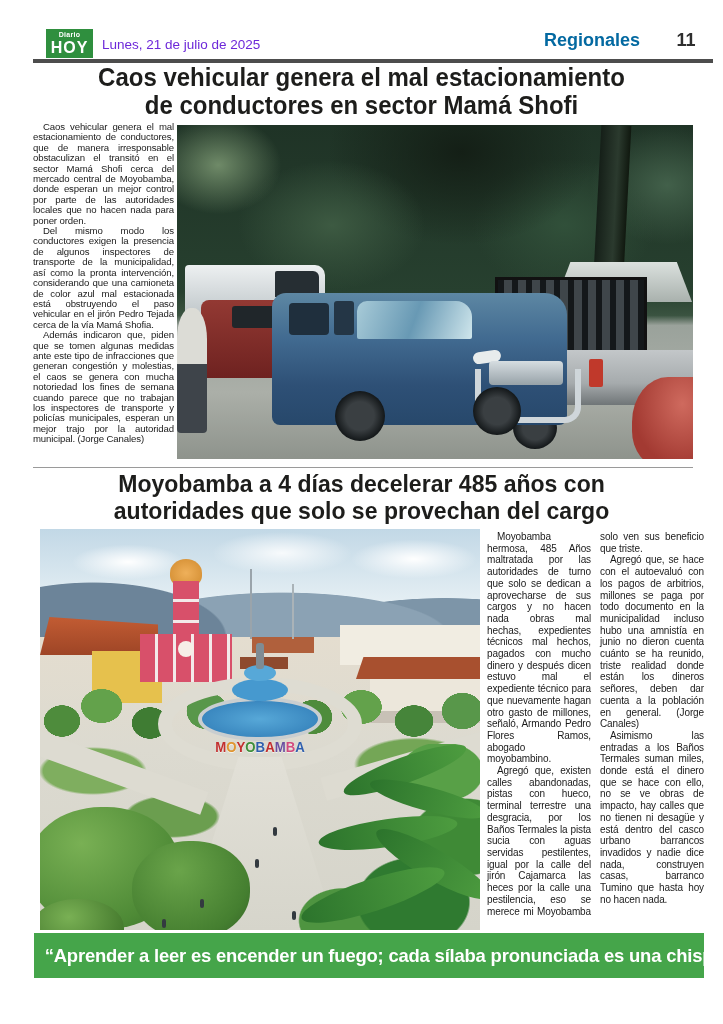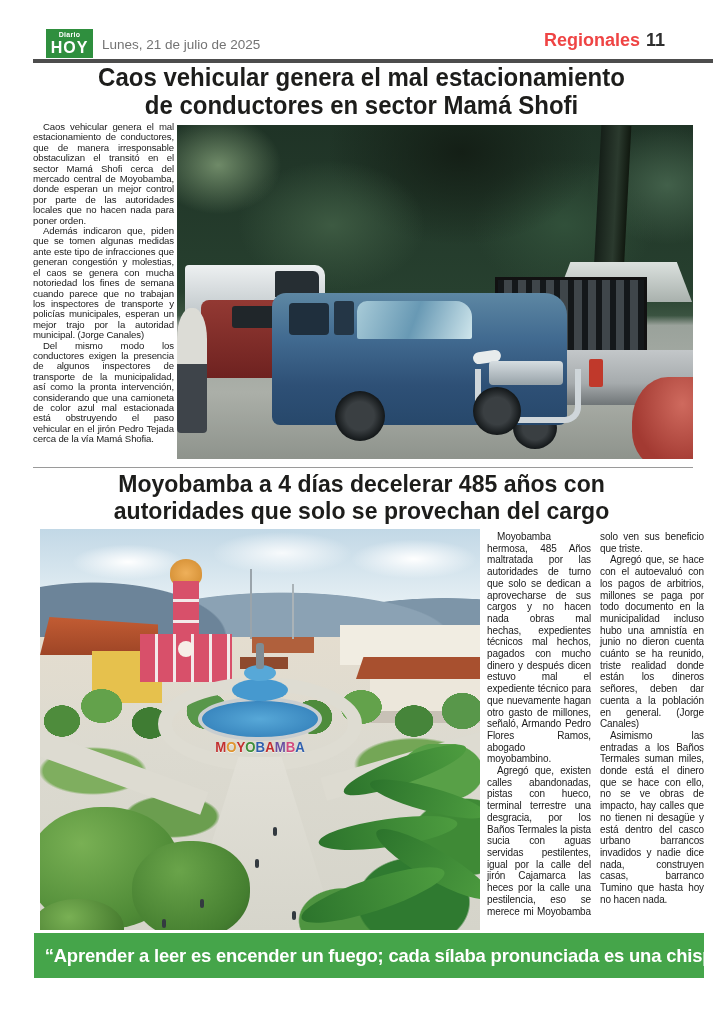--- a/index.html
+++ b/index.html
@@ -4,23 +4,23 @@
 <style>
   * { margin:0; padding:0; box-sizing:border-box; }
   html,body { width:723px; height:1024px; background:#ffffff; }
   body { font-family:"Liberation Sans", sans-serif; position:relative; overflow:hidden; color:#1a1a1a; }
   .abs { position:absolute; }
 
   
   #logo { left:46px; top:29px; width:47px; height:29px; background:#2f8f3e; color:#fff; text-align:center; }
   #logo .d { font-size:7px; font-weight:bold; line-height:9px; padding-top:1px; letter-spacing:.3px; }
   #logo .h { font-family:Liberation Sans, sans-serif; font-weight:bold; font-size:16px; line-height:17px; letter-spacing:1px; }
-  #date { left:102px; top:37px; font-size:13.5px; color:#737373; }
-  #section { left:470px; top:30px; width:170px; text-align:right; font-size:18px; font-weight:bold; color:#ef4444; }
-  #pagenum { left:646px; top:30px; width:48px; text-align:left; font-size:18px; font-weight:bold; color:#2e2e2e; }
+  #date { left:102px; top:37px; font-size:13.5px; color:#6d28d9; }
+  #section { left:470px; top:30px; width:170px; text-align:right; font-size:18px; font-weight:bold; color:#0369a1; }
+  #pagenum { left:662px; top:30px; width:48px; text-align:center; font-size:18px; font-weight:bold; color:#2e2e2e; }
   #toprule { left:33px; top:59px; width:680px; height:4px; background:#4d4d4d; }
 
   
   .headline { left:0; width:723px; text-align:center; font-weight:bold; color:#1d1d1b; transform:scaleX(.96); }
   .headline span { display:block; }
   #h1 { top:64px; font-size:25px; line-height:27.5px; }
   #h2 { top:470px; font-size:24px; line-height:27px; }
 
   
   #a1col { left:33px; top:122px; width:141px; font-size:9.6px; line-height:10.4px; text-align:justify; letter-spacing:-.12px; }
@@ -144,22 +144,22 @@
 <div class="abs" id="pagenum">11</div>
 <div class="abs" id="toprule" style="background: rgb(77, 77, 77);"></div>
 
 <div class="abs headline" id="h1">
   <span>Caos vehicular genera el mal estacionamiento</span>
   <span>de conductores en sector Mamá Shofi</span>
 </div>
 
 <div class="abs" id="a1col">
   <p>Caos vehicular genera el mal estacionamiento de conductores, que de manera irresponsable obstaculizan el transitó en el sector Mamá Shofi cerca del mercado central de Moyobamba, donde esperan un mejor control por parte de las autoridades locales que no hacen nada para poner orden.</p>
+  <p>Del mismo modo los conductores exigen la presencia de algunos inspectores de transporte de la municipalidad, así como la pronta intervención, considerando que una camioneta de color azul mal estacionada está obstruyendo el paso vehicular en el jirón Pedro Tejada cerca de la vía Mamá Shofia.</p>
   <p>Además indicaron que, piden que se tomen algunas medidas ante este tipo de infracciones que generan congestión y molestias, el caos se genera con mucha notoriedad los fines de semana cuando parece que no trabajan los inspectores de transporte y policías municipales, esperan un mejor trajo por la autoridad municipal. (Jorge Canales)</p>
-  <p>Del mismo modo los conductores exigen la presencia de algunos inspectores de transporte de la municipalidad, así como la pronta intervención, considerando que una camioneta de color azul mal estacionada está obstruyendo el paso vehicular en el jirón Pedro Tejada cerca de la vía Mamá Shofia.</p>
 </div>
 
 <div class="abs" id="photo1">
   <div class="p1-trunk"></div>
   <div class="p1-canopy"></div>
   <div class="p1-wtruck"></div>
   <div class="p1-wtruck-win"></div>
   <div class="p1-wvan"></div>
   <div class="p1-rack"></div>
   <div class="p1-bed"></div>

